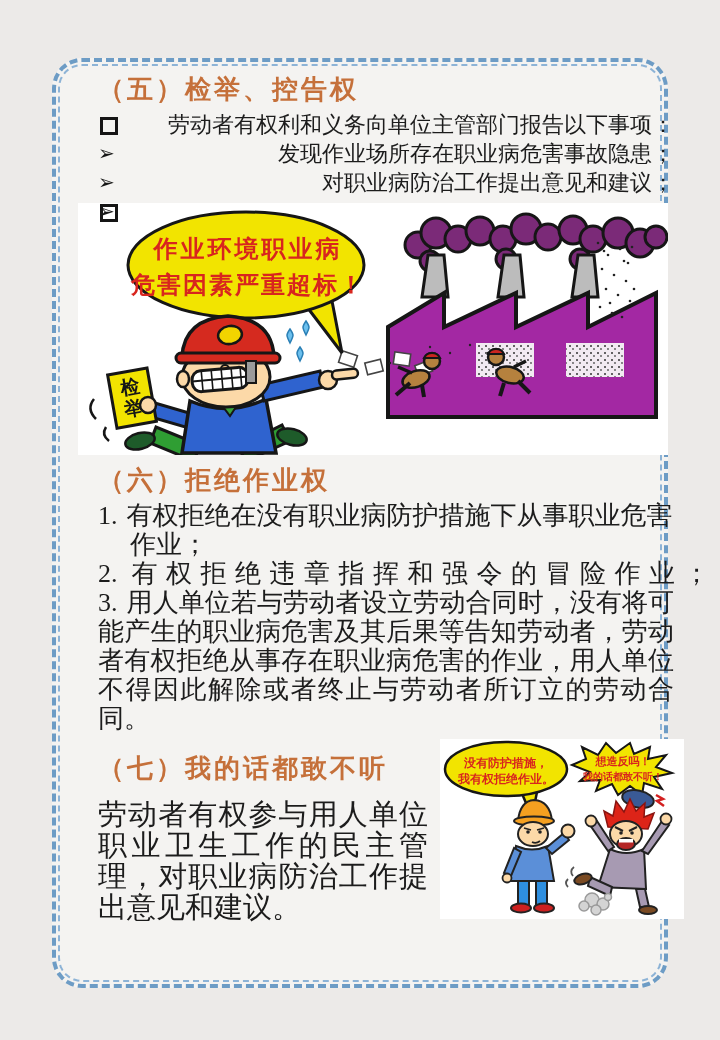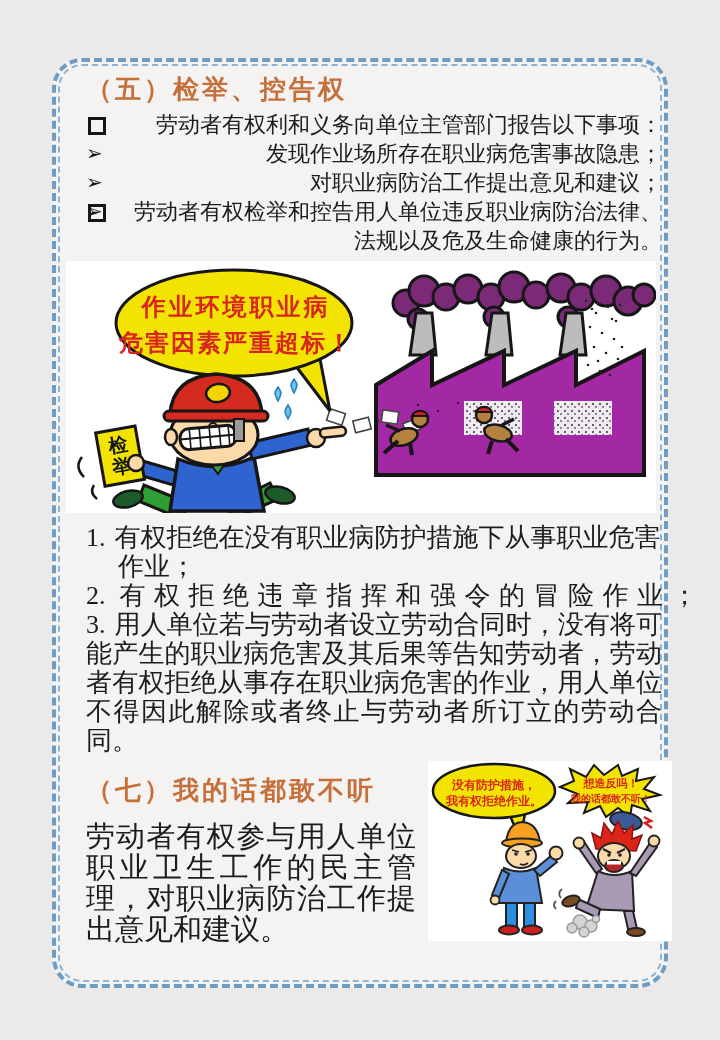--- a/index.html
+++ b/index.html
@@ -12,21 +12,21 @@
   .frame-outer{
     position:absolute;left:52px;top:58px;width:616px;height:930px;
     border:4px dashed #6d9cc5;border-radius:30px;
     box-sizing:border-box;background:#f4f3f1;
   }
   .frame-inner{
     position:absolute;inset:2px;
     border:2px dashed #8db3d6;border-radius:24px;
   }
   .content{
-    position:absolute;left:86px;top:74px;width:576px;
+    position:absolute;left:98px;top:74px;width:576px;
   }
   h2.heading{
     margin:0 0 4px 0;
     font-size:26px;font-weight:bold;color:#c5703a;
     letter-spacing:3px;line-height:32px;
   }
   ul.report-list{list-style:none;margin:0;padding:0;text-align:right;}
   ul.report-list li{
     position:relative;padding-left:34px;
     font-size:22px;line-height:29px;
@@ -79,21 +79,20 @@
     </li>
     <li>
       <span class="ar">➢</span>
       <span>对职业病防治工作提出意见和建议；</span>
     </li>
     <li>
       <span class="ar">➢</span>
     </li>
     <li>
       <span class="sq"></span>
-      <span>劳动者有权检举和控告用人单位违反职业病防治法律、法规以及危及生命健康的行为。</span>
     </li>
   </ul>
 
   <svg class="illus1" width="590" height="252" viewBox="0 0 590 252">
     <defs>
       <pattern id="spk" width="7" height="7" patternUnits="userSpaceOnUse">
         <rect width="7" height="7" fill="#f2eaf2"></rect>
         <circle cx="2" cy="3" r="1" fill="#333"></circle>
         <circle cx="5" cy="6" r="0.9" fill="#555"></circle>
       </pattern>
@@ -232,20 +231,21 @@
 
       <g fill="#6cc0ee" stroke="#2a7fb5" stroke-width="1.5">
         <path d="M212,140 c4,-8 4,-8 0,-14 c-4,6 -4,6 0,14 Z"></path>
         <path d="M228,132 c4,-8 4,-8 0,-14 c-4,6 -4,6 0,14 Z"></path>
         <path d="M222,158 c4,-8 4,-8 0,-14 c-4,6 -4,6 0,14 Z"></path>
       </g>
     </g>
   </svg>
 
   <div class="sec6">
+    <h2 class="heading">（六）拒绝作业权</h2>
     <ol class="refuse-list">
       <li>
         <span class="num">1.</span><span class="txt">有权拒绝在没有职业病防护措施下从事职业危害作业；</span>
       </li>
       <li class="wide">
         <span class="num">2.</span><span class="txt">有权拒绝违章指挥和强令的冒险作业；</span>
       </li>
       <li class="flush">
         <span class="num">3.</span><span class="txt">用人单位若与劳动者设立劳动合同时，没有将可能产生的职业病危害及其后果等告知劳动者，劳动者有权拒绝从事存在职业病危害的作业，用人单位不得因此解除或者终止与劳动者所订立的劳动合同。</span>
       </li>

